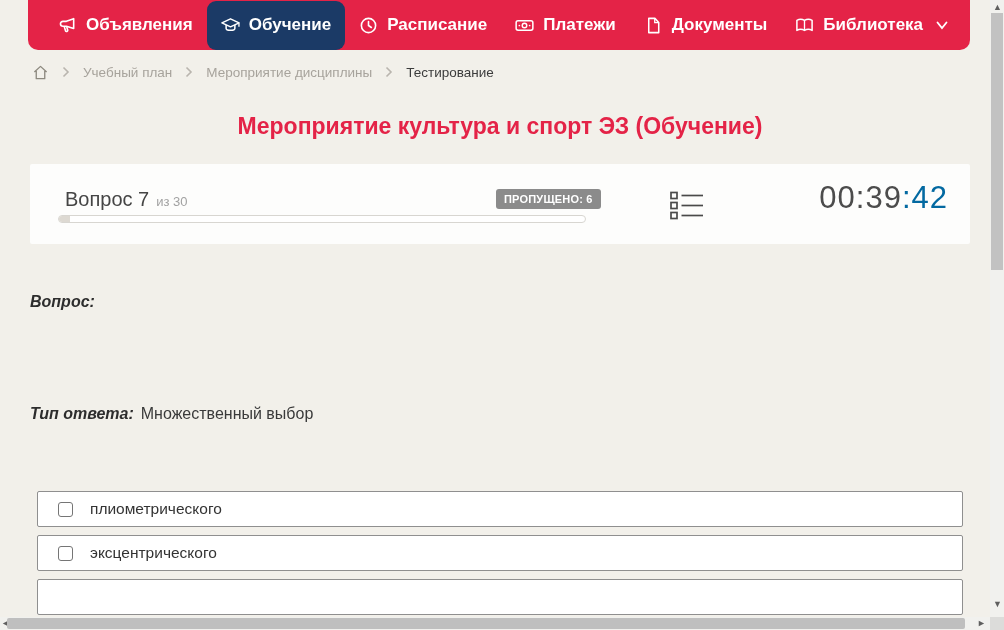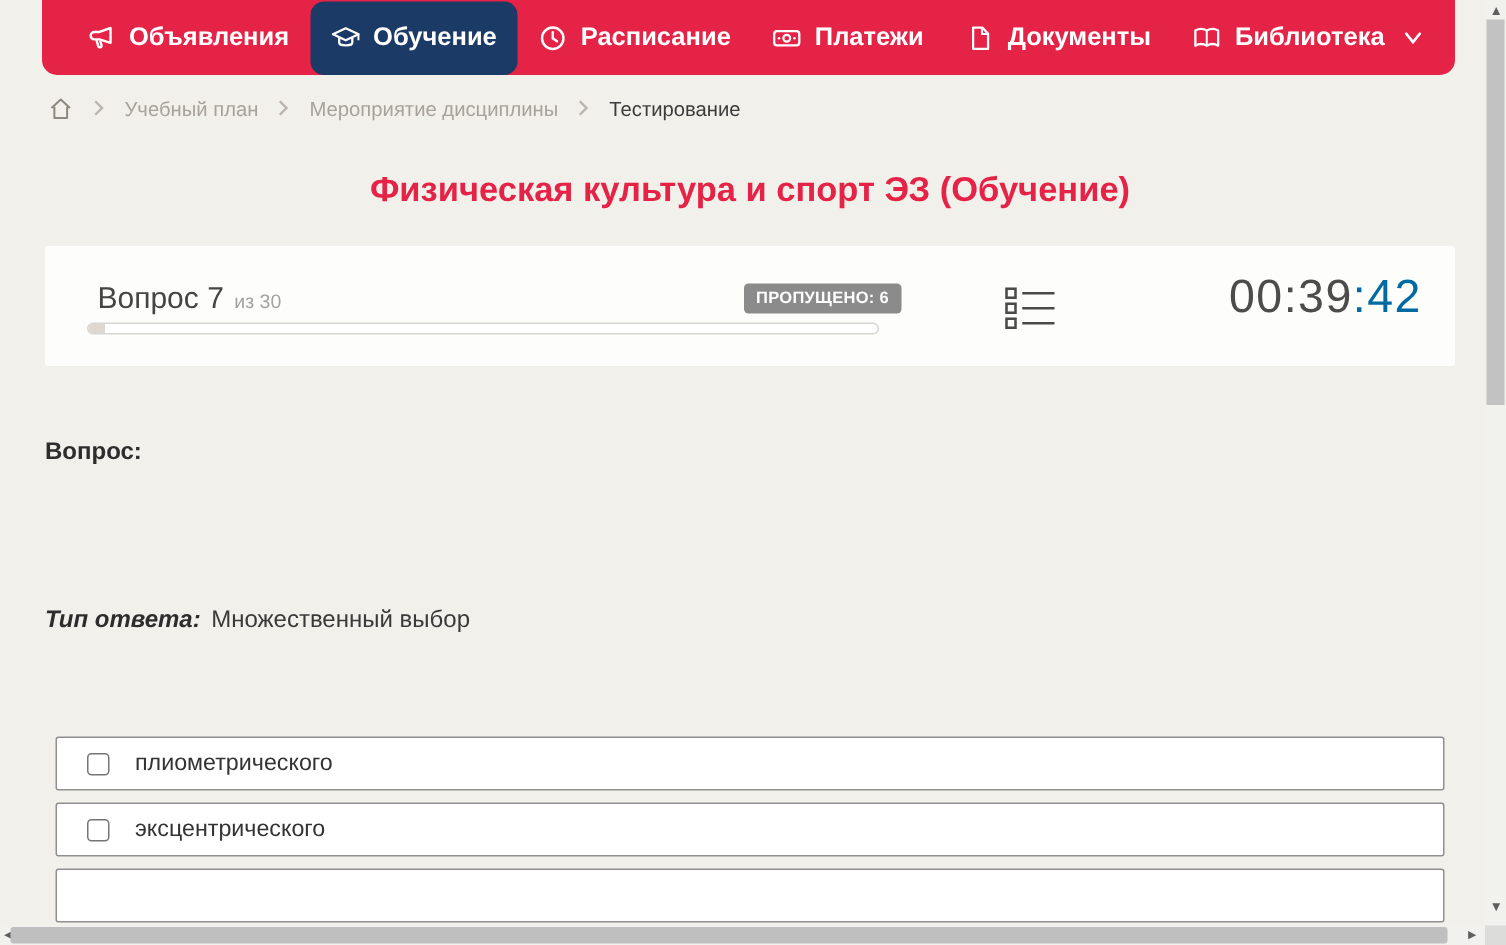--- a/index.html
+++ b/index.html
@@ -64,21 +64,21 @@
   .q-progress-fill { height:100%; background:#ddd9d2; width:0; }
   .q-list-btn { position:absolute; left:640px; top:27px; width:34px; height:29px; cursor:pointer; }
   .q-timer {
     position:absolute; right:22px; top:16px;
     font-size:31px; color:#4c4c4c; letter-spacing:1px;
   }
   .q-timer .sec { color:#0369a1; }
 
   
   .question-block { position:absolute; left:30px; top:289px; width:912px; font-size:16px; line-height:26px; }
-  .q-label { font-weight:bold; color:#2d2d2d; }
+  .q-label { font-weight:bold; font-style:italic; color:#2d2d2d; }
   .q-text  { color:#3a3a3a; }
   .answer-type { position:absolute; left:30px; top:401px; font-size:16px; line-height:26px; }
   .at-label { font-weight:bold; font-style:italic; color:#2d2d2d; margin-right:7px; }
 
   
   .options { position:absolute; left:37px; top:491px; width:926px; }
   .option {
     height:36px; background:#fff; border:1px solid #8f8f8f; border-radius:2px;
     display:flex; align-items:center; padding-left:20px; margin-bottom:8px;
     cursor:pointer;
@@ -194,21 +194,21 @@
   </span>
   <span class="crumb">Мероприятие дисциплины</span>
   <span class="crumb-sep">
     <svg viewBox="0 0 8 12">
         <path d="M1.5 1.5 L6 6 L1.5 10.5" fill="none" stroke="#b9b5ae" stroke-width="1.6"></path>
       </svg>
   </span>
   <span class="crumb current">Тестирование</span>
 </div>
 
-<h1 class="page-title">Физическая культура и спорт ЭЗ (Обучение)</h1>
+<h1 class="page-title">Мероприятие культура и спорт ЭЗ (Обучение)</h1>
 
 <div class="qpanel">
   <div class="q-num">
     <span>Вопрос 7</span><span class="q-of">из 30</span>
   </div>
   <span class="q-badge">ПРОПУЩЕНО: 6</span>
   <div class="q-progress">
     <div class="q-progress-fill" style="width: 2%;"></div>
   </div>
   <span class="q-list-btn">

